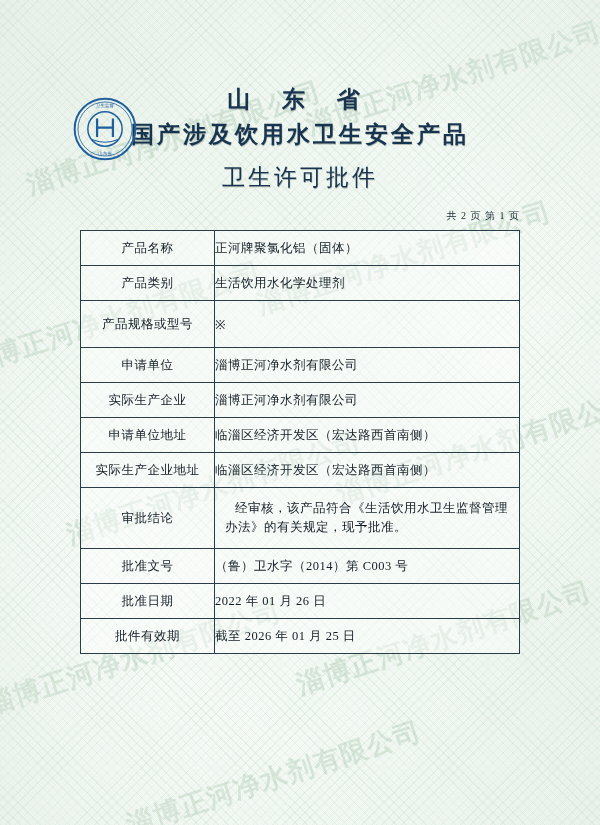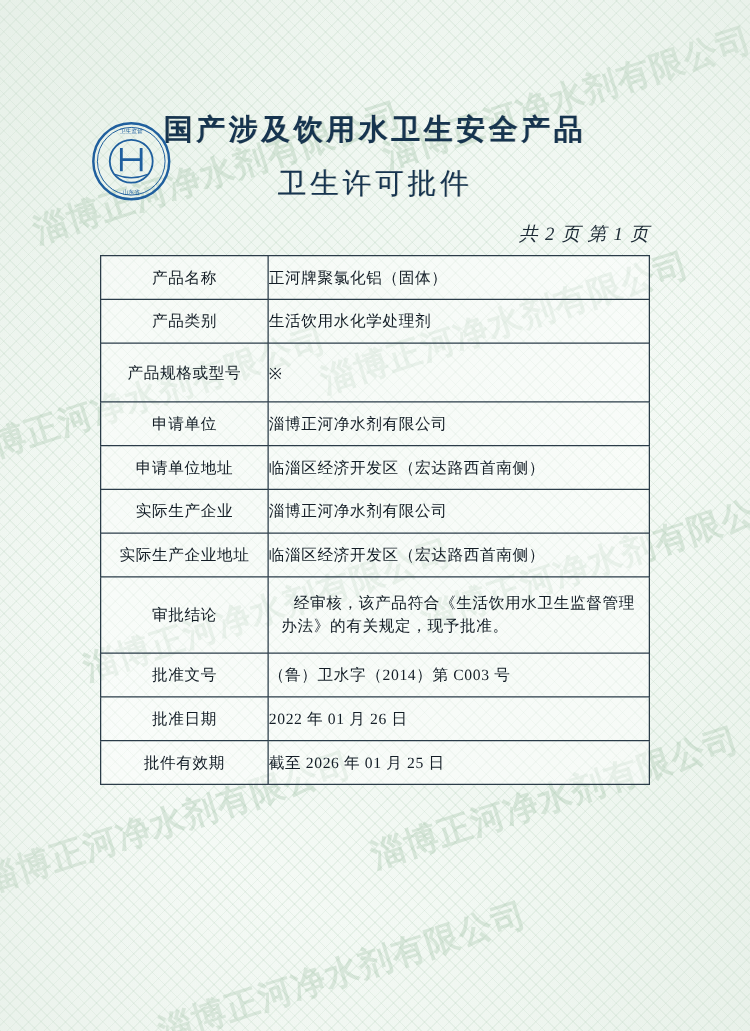--- a/index.html
+++ b/index.html
@@ -97,24 +97,23 @@
     top: 96px;
     width: 66px;
     height: 66px;
     z-index: 6;
   }
 
   .page-count {
     margin-top: 16px;
     text-align: right;
     padding-right: 80px;
-    font-size: 15px;
+    font-size: 10px;
     color: #1d2b36;
     letter-spacing: 1px;
-    font-style: italic;
   }
 
   table.cert {
     margin: 7px auto 0 auto;
     width: 440px;
     border-collapse: collapse;
     background: rgba(255,255,255,0.45);
   }
   table.cert td {
     border: 1px solid #2b3c49;
@@ -171,20 +170,21 @@
       <circle cx="50" cy="50" r="26" fill="none" stroke="#1f5f9e" stroke-width="2.2"></circle>
       <path d="M38 34 L38 62 M62 34 L62 62 M38 48 L62 48" stroke="#1f5f9e" stroke-width="3.4" fill="none"></path>
       <path d="M30 66 Q50 74 70 66" stroke="#1f5f9e" stroke-width="1.6" fill="none"></path>
       <text x="50" y="16" font-size="7" fill="#1f5f9e" text-anchor="middle" font-family="DejaVu Sans, sans-serif">卫生监督</text>
       <text x="50" y="90" font-size="7" fill="#1f5f9e" text-anchor="middle" font-family="DejaVu Sans, sans-serif">山东省</text>
     </svg>
   </div>
 
   <div class="content">
     <div class="header">
+      <div class="title-line1">山 东 省</div>
       <div class="title-line2">国产涉及饮用水卫生安全产品</div>
       <div class="title-line3">卫生许可批件</div>
     </div>
 
     <div class="page-count">共 2 页  第 1 页</div>
 
     <table class="cert">
       <tbody>
         <tr>
           <td class="label">产品名称</td>
@@ -196,26 +196,26 @@
         </tr>
         <tr class="tall">
           <td class="label">产品规格或型号</td>
           <td class="value">※</td>
         </tr>
         <tr>
           <td class="label">申请单位</td>
           <td class="value">淄博正河净水剂有限公司</td>
         </tr>
         <tr>
+          <td class="label">实际生产企业</td>
+          <td class="value">淄博正河净水剂有限公司</td>
+        </tr>
+        <tr>
           <td class="label">申请单位地址</td>
           <td class="value">临淄区经济开发区（宏达路西首南侧）</td>
-        </tr>
-        <tr>
-          <td class="label">实际生产企业</td>
-          <td class="value">淄博正河净水剂有限公司</td>
         </tr>
         <tr>
           <td class="label">实际生产企业地址</td>
           <td class="value">临淄区经济开发区（宏达路西首南侧）</td>
         </tr>
         <tr class="concl">
           <td class="label">审批结论</td>
           <td class="value concl-val">经审核，该产品符合《生活饮用水卫生监督管理办法》的有关规定，现予批准。</td>
         </tr>
         <tr>

